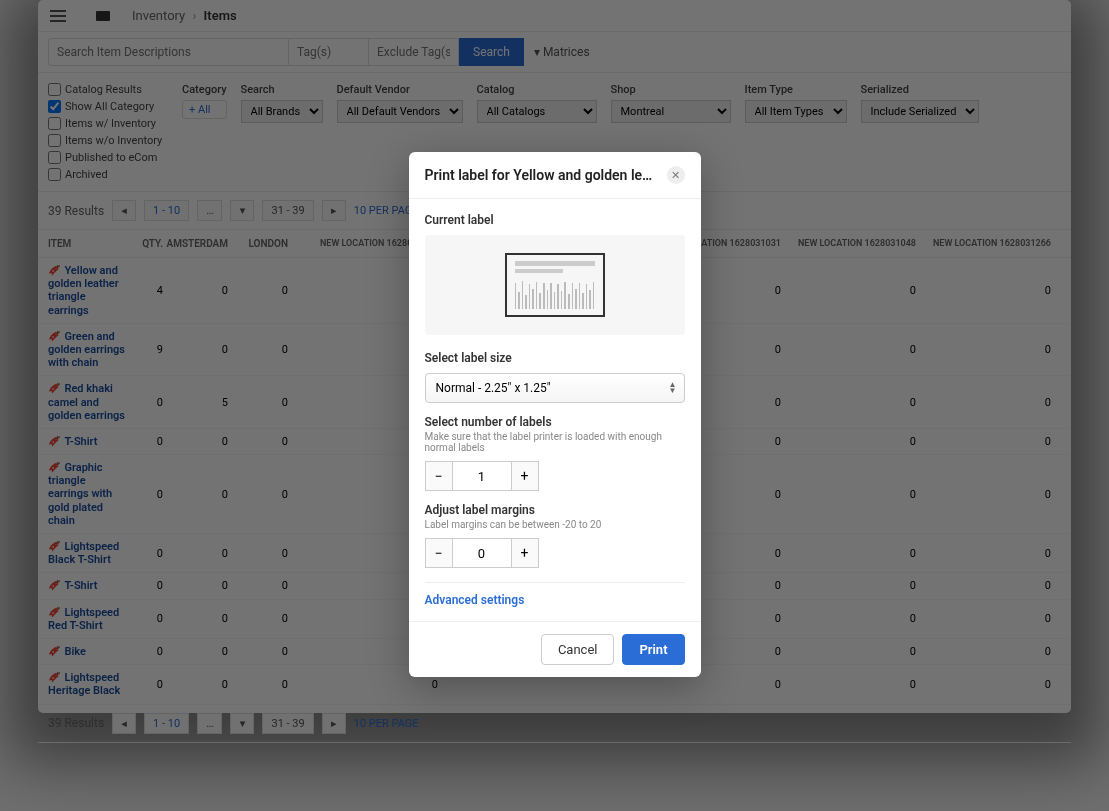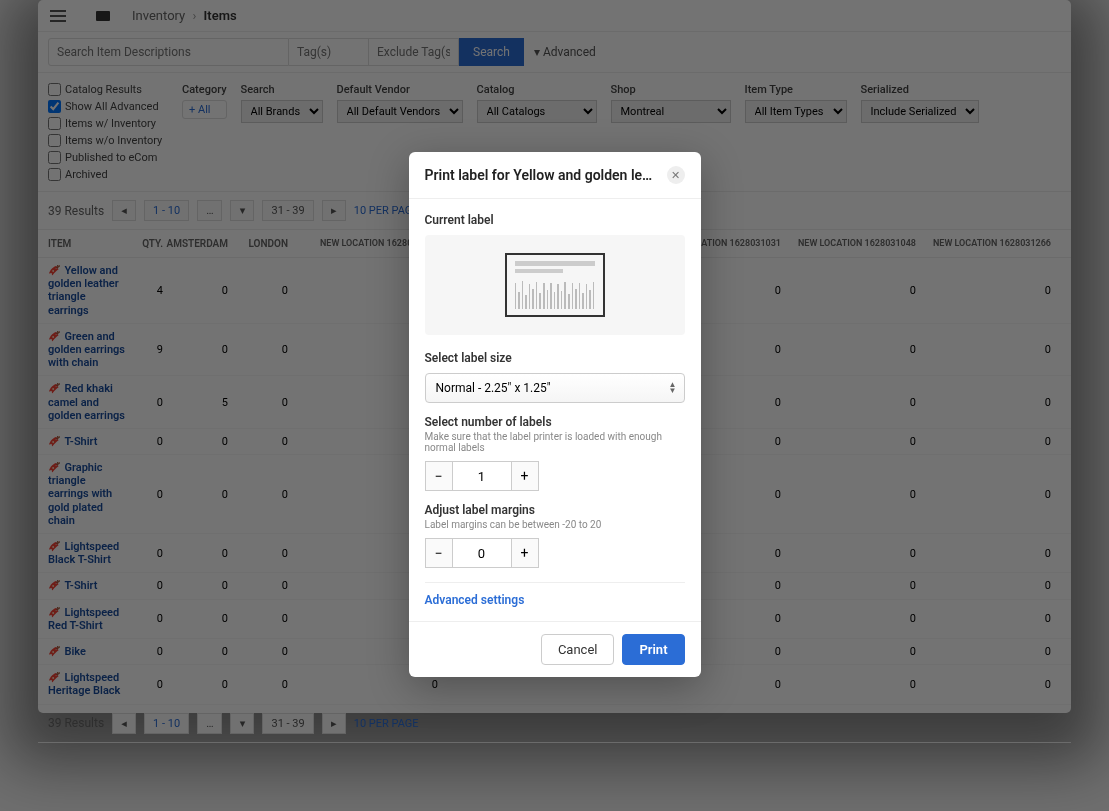--- a/index.html
+++ b/index.html
@@ -81,32 +81,32 @@
       <span class="sep">›</span>
       <span class="current">Items</span>
     </div>
   </div>
 
   <div class="search-bar">
     <input placeholder="Search Item Descriptions" style="">
     <input class="tag" placeholder="Tag(s)" style="">
     <input class="tag" style="width: 90px;" placeholder="Exclude Tag(s)">
     <button class="search-btn">Search</button>
-    <span class="adv">▾ <span>Advanced</span></span>
+    <span class="adv">▾ <span>Matrices</span></span>
   </div>
 
   <div class="filters-row">
     <div class="filters-checks">
       <label>
           <input type="checkbox" style="">
           <span>Catalog Results</span>
         </label>
       <label>
           <input type="checkbox" checked="" style="">
-          <span>Show All Advanced</span>
+          <span>Show All Category</span>
         </label>
       <label>
           <input type="checkbox" style="">
           <span>Items w/ Inventory</span>
         </label>
       <label>
           <input type="checkbox" style="">
           <span>Items w/o Inventory</span>
         </label>
       <label>

